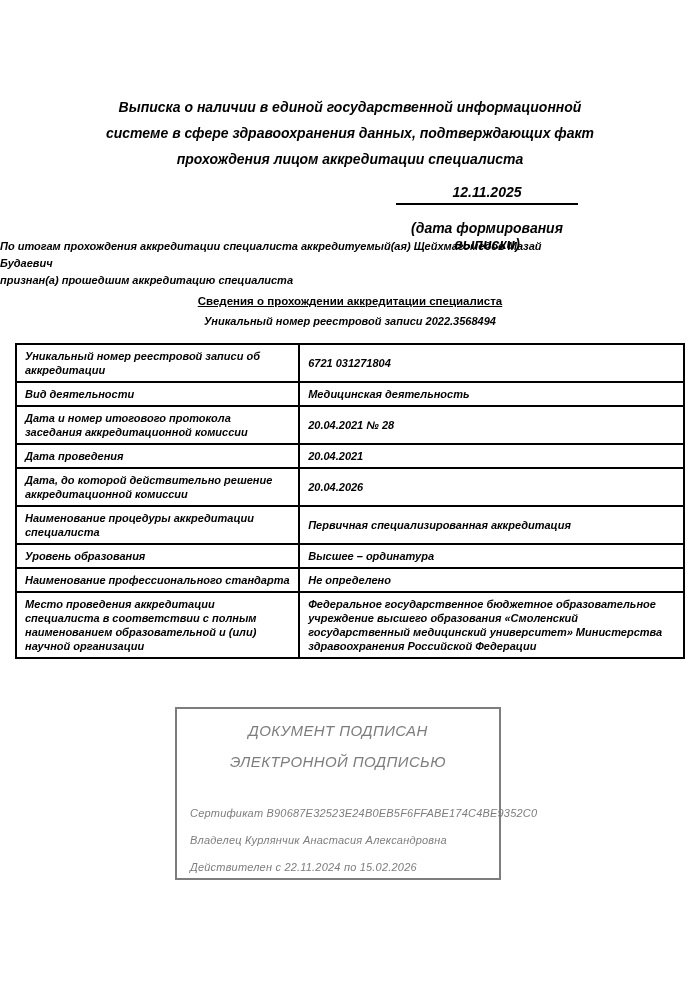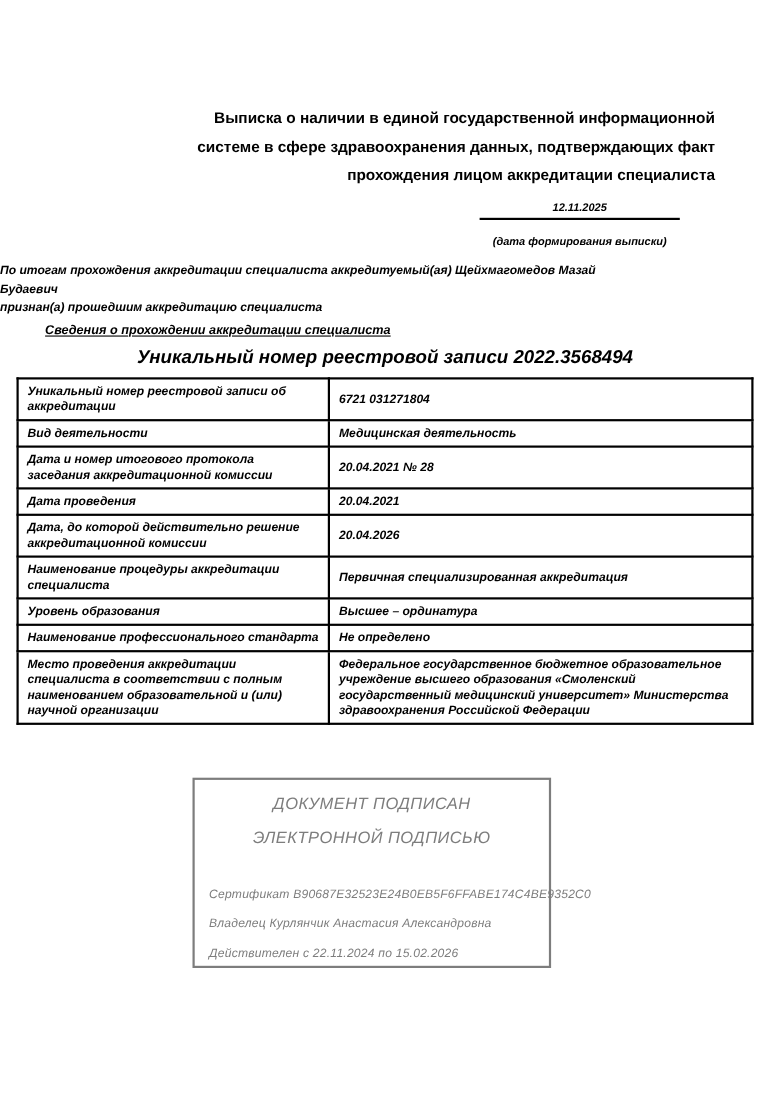--- a/index.html
+++ b/index.html
@@ -13,47 +13,46 @@
     width: 700px; height: 1000px;
     background: var(--page-bg);
     color: var(--text-color);
     font-family: "Liberation Sans", sans-serif;
     position: relative;
     overflow: hidden;
   }
 
   .doc-title {
     position: absolute; top: 94px; left: 50px; width: 600px;
-    text-align: right; font-size: 14px; font-weight: bold; 
+    text-align: center; font-size: 14px; font-weight: bold; font-style: italic;
     line-height: 26px;
   }
 
   .date-block {
     position: absolute; top: 184px; left: 396px; width: 182px;
-    text-align: center; font-size: 10px; font-weight: bold; font-style: italic; margin-left: 40px;
+    text-align: center; font-size: 14px; font-weight: bold; font-style: italic;
   }
   .date-value { border-bottom: 2px solid var(--text-color); padding-bottom: 3px; }
   .date-caption { padding-top: 15px; }
 
   .intro {
     position: absolute; top: 238px; left: 0; width: 580px;
     text-align: left; font-size: 11px; font-weight: bold; font-style: italic;
     line-height: 17px;
   }
 
   .section-heading {
     position: absolute; top: 295px; left: 0; width: 700px;
-    text-align: left; font-size: 11.5px; font-weight: bold; font-style: italic;
+    text-align: center; font-size: 11.5px; font-weight: bold; 
     text-decoration: underline;
-    padding-left: 41px;
   }
 
   .registry-heading {
     position: absolute; top: 315px; left: 0; width: 700px;
-    text-align: center; font-size: 17px; font-weight: bold; font-style: italic;
+    text-align: center; font-size: 11px; font-weight: bold; font-style: italic;
   }
 
   table.acc-table {
     position: absolute; top: 343px; left: 15px; width: 670px;
     border-collapse: collapse; table-layout: fixed;
   }
   table.acc-table td {
     border: 2px solid var(--text-color);
     font-size: 11px; font-weight: bold; font-style: italic;
     line-height: 14px; padding: 4px 8px; vertical-align: middle;

